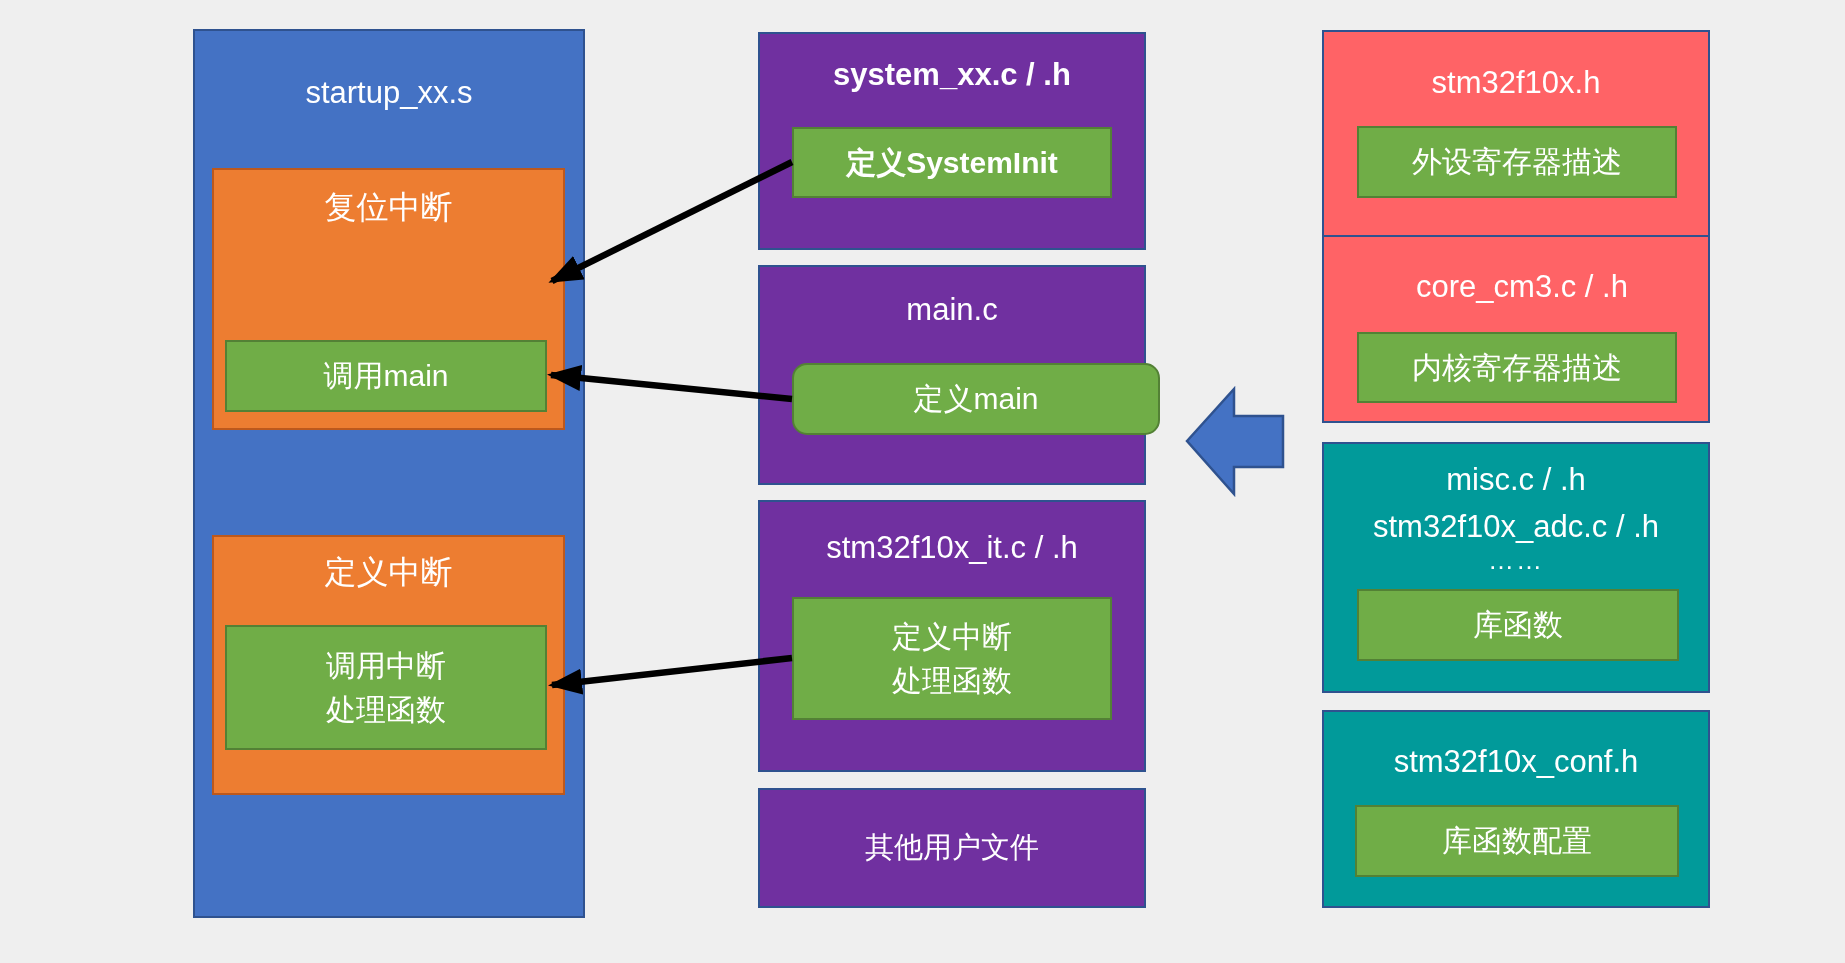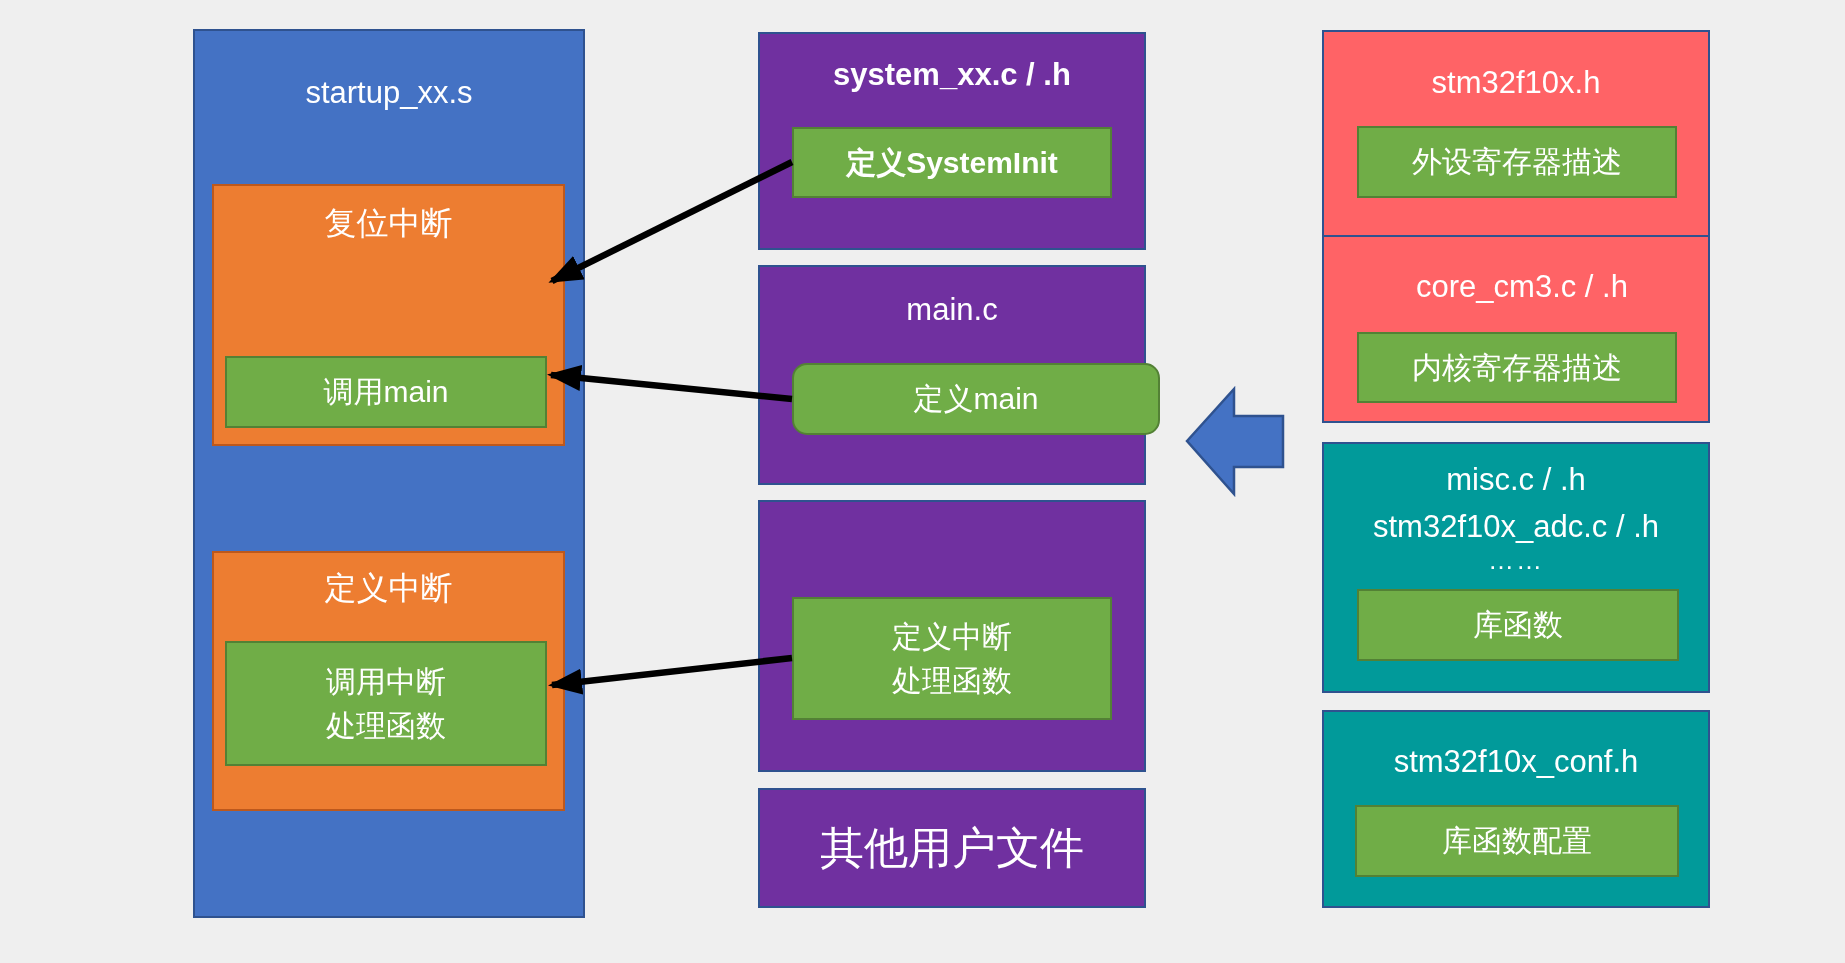--- a/index.html
+++ b/index.html
@@ -31,21 +31,21 @@
   #purple-1{top:32px;height:218px;font-weight:bold;}
   #purple-2{top:265px;height:220px;}
   #purple-3{top:500px;height:272px;}
   #purple-4{top:788px;height:120px;display:flex;align-items:center;justify-content:center;}
   .red-box{left:1322px;width:388px;background:var(--red);}
   #red-1{top:30px;height:240px;}
   #red-2{top:235px;height:188px;}
   .teal-box{left:1322px;width:388px;background:var(--teal);}
   #teal-1{top:442px;height:251px;}
   #teal-2{top:710px;height:198px;}
-  .sub-orange{position:absolute;box-sizing:border-box;background:var(--orange);border:2px solid var(--orange-border);margin-top:16px;}
+  .sub-orange{position:absolute;box-sizing:border-box;background:var(--orange);border:2px solid var(--orange-border);}
   #orange-reset{left:17px;top:137px;width:353px;height:262px;}
   #orange-other{left:17px;top:504px;width:353px;height:260px;}
   .green-item{
     position:absolute;box-sizing:border-box;
     background:var(--green);border:2px solid var(--green-border);
     display:flex;align-items:center;justify-content:center;
     font-size:30px;line-height:1.45;text-align:center;
     white-space:pre-line;
   }
   #g-callsysteminit{left:11px;top:80px;width:322px;height:70px;}
@@ -69,21 +69,21 @@
   #t-other{top:36px;}
   #t-sysfile{top:41px;}
   #t-mainfile{top:43px;}
   #t-itfile{top:46px;}
   #t-misc1{top:36px;}
   #t-misc2{top:83px;}
   #t-miscdots{top:116px;font-size:26px;letter-spacing:2px;}
   #t-stm32h{top:51px;}
   #t-corecm3{top:50px;padding-left:12px;}
   #t-conf{top:50px;}
-  #t-otheruser{font-size:44px;}
+  #t-otheruser{font-size:29px;}
   .overlay{position:absolute;left:0;top:0;width:1845px;height:963px;pointer-events:none;}
 </style>
 </head>
 <body>
 
 <div class="canvas">
 
   <div class="box blue-big">
     <div class="ctr-title" id="t-startup">startup_xx.s</div>
 
@@ -103,20 +103,21 @@
     <div class="ctr-title" id="t-sysfile">system_xx.c / .h</div>
     <div class="green-item" id="g-defsysteminit">定义SystemInit</div>
   </div>
 
   <div class="box purple-box" id="purple-2">
     <div class="ctr-title" id="t-mainfile">main.c</div>
     <div class="green-item" id="g-defmain">定义main</div>
   </div>
 
   <div class="box purple-box" id="purple-3">
+    <div class="ctr-title" id="t-itfile">stm32f10x_it.c / .h</div>
     <div class="green-item" id="g-defisr">定义中断
 处理函数</div>
   </div>
 
   <div class="box purple-box" id="purple-4">
     <div id="t-otheruser">其他用户文件</div>
   </div>
 
   <div class="box red-box" id="red-1">
     <div class="ctr-title" id="t-stm32h">stm32f10x.h</div>

